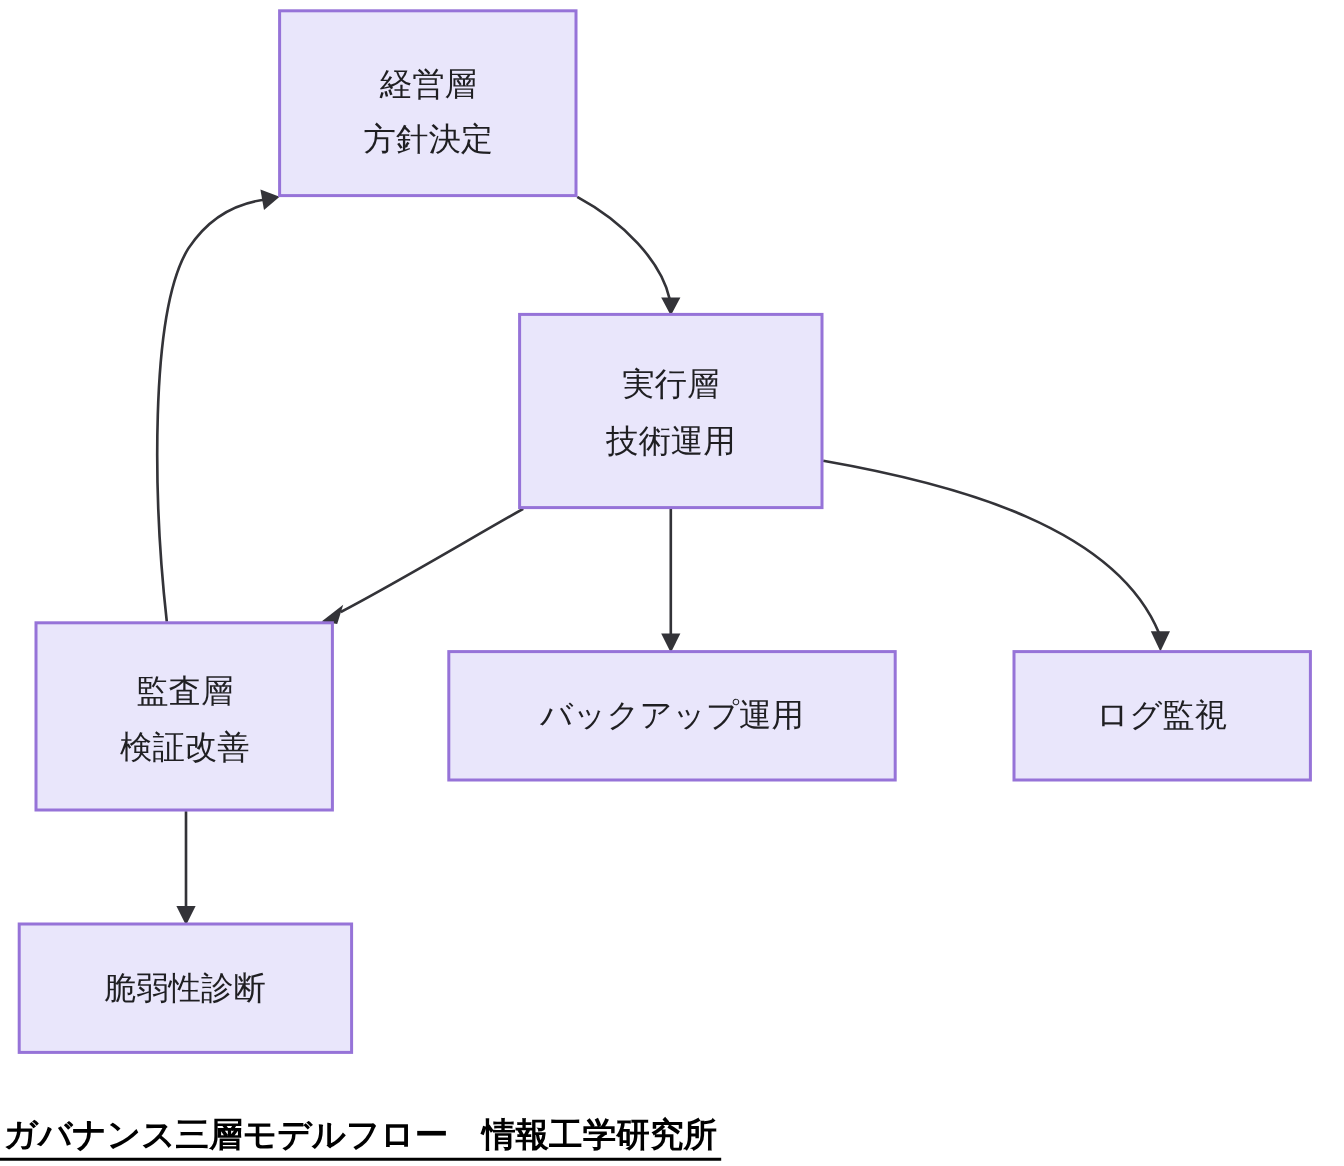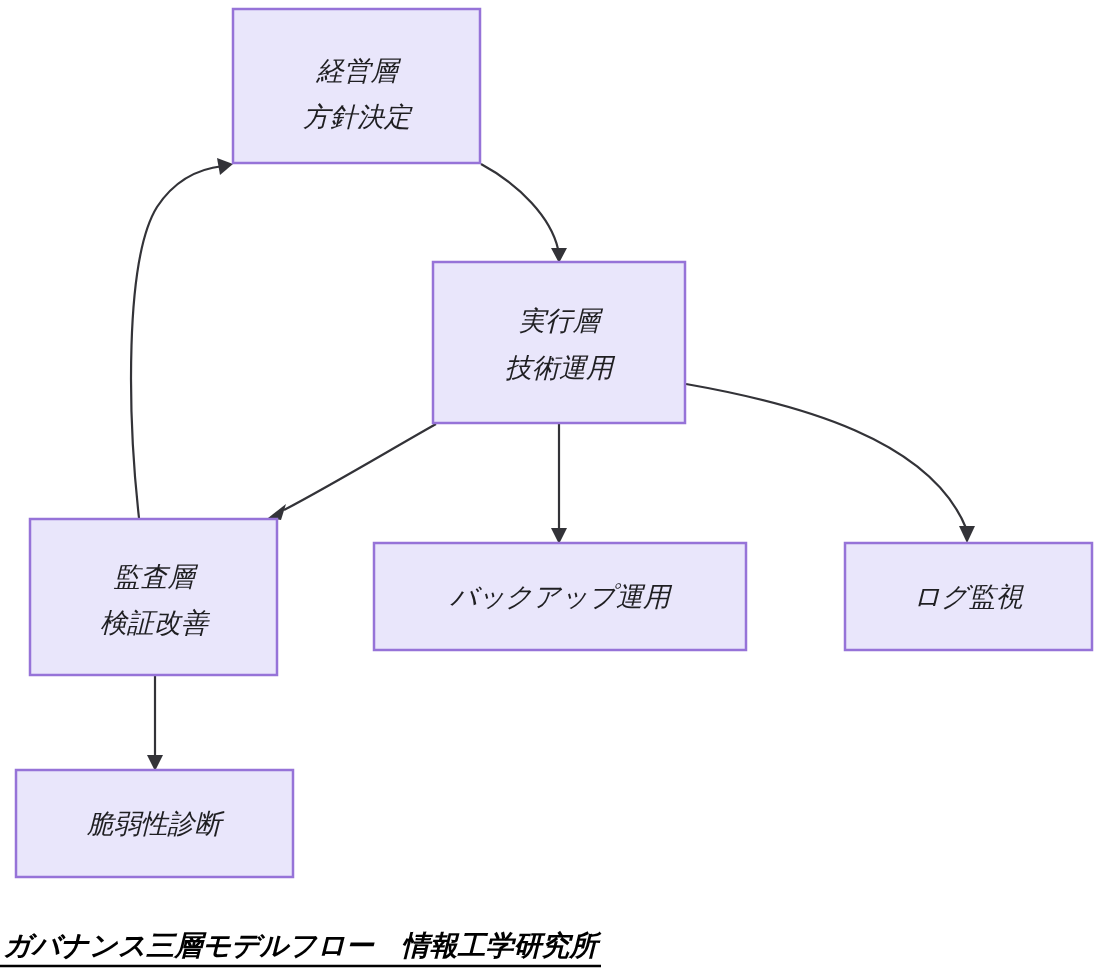--- a/index.html
+++ b/index.html
@@ -10,21 +10,20 @@
   body {
     width: 1120px;
     height: 972px;
     font-family: "Liberation Sans", "DejaVu Sans", sans-serif;
     overflow: hidden;
   }
   #diagram-root {
     position: relative;
     width: 1120px;
     height: 824px;
-    font-style: italic;
   }
   svg.flow {
     position: absolute;
     top: 0;
     left: 0;
     width: 1120px;
     height: 972px;
     display: block;
   }
   .node-rect {

